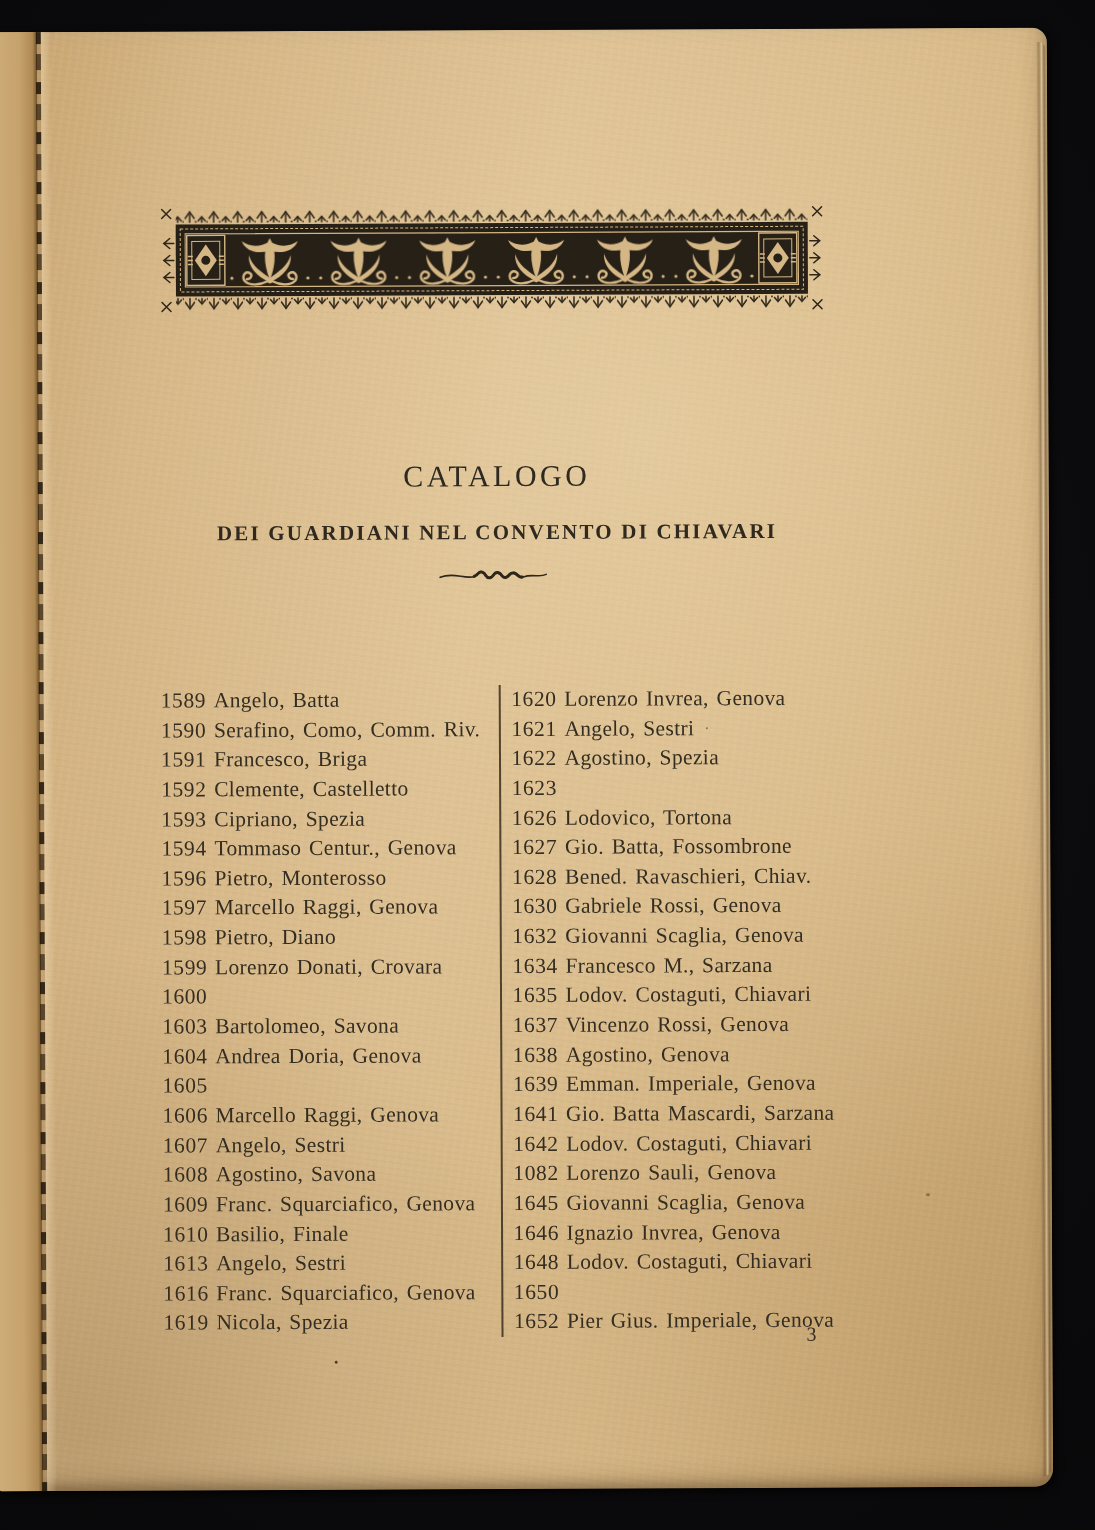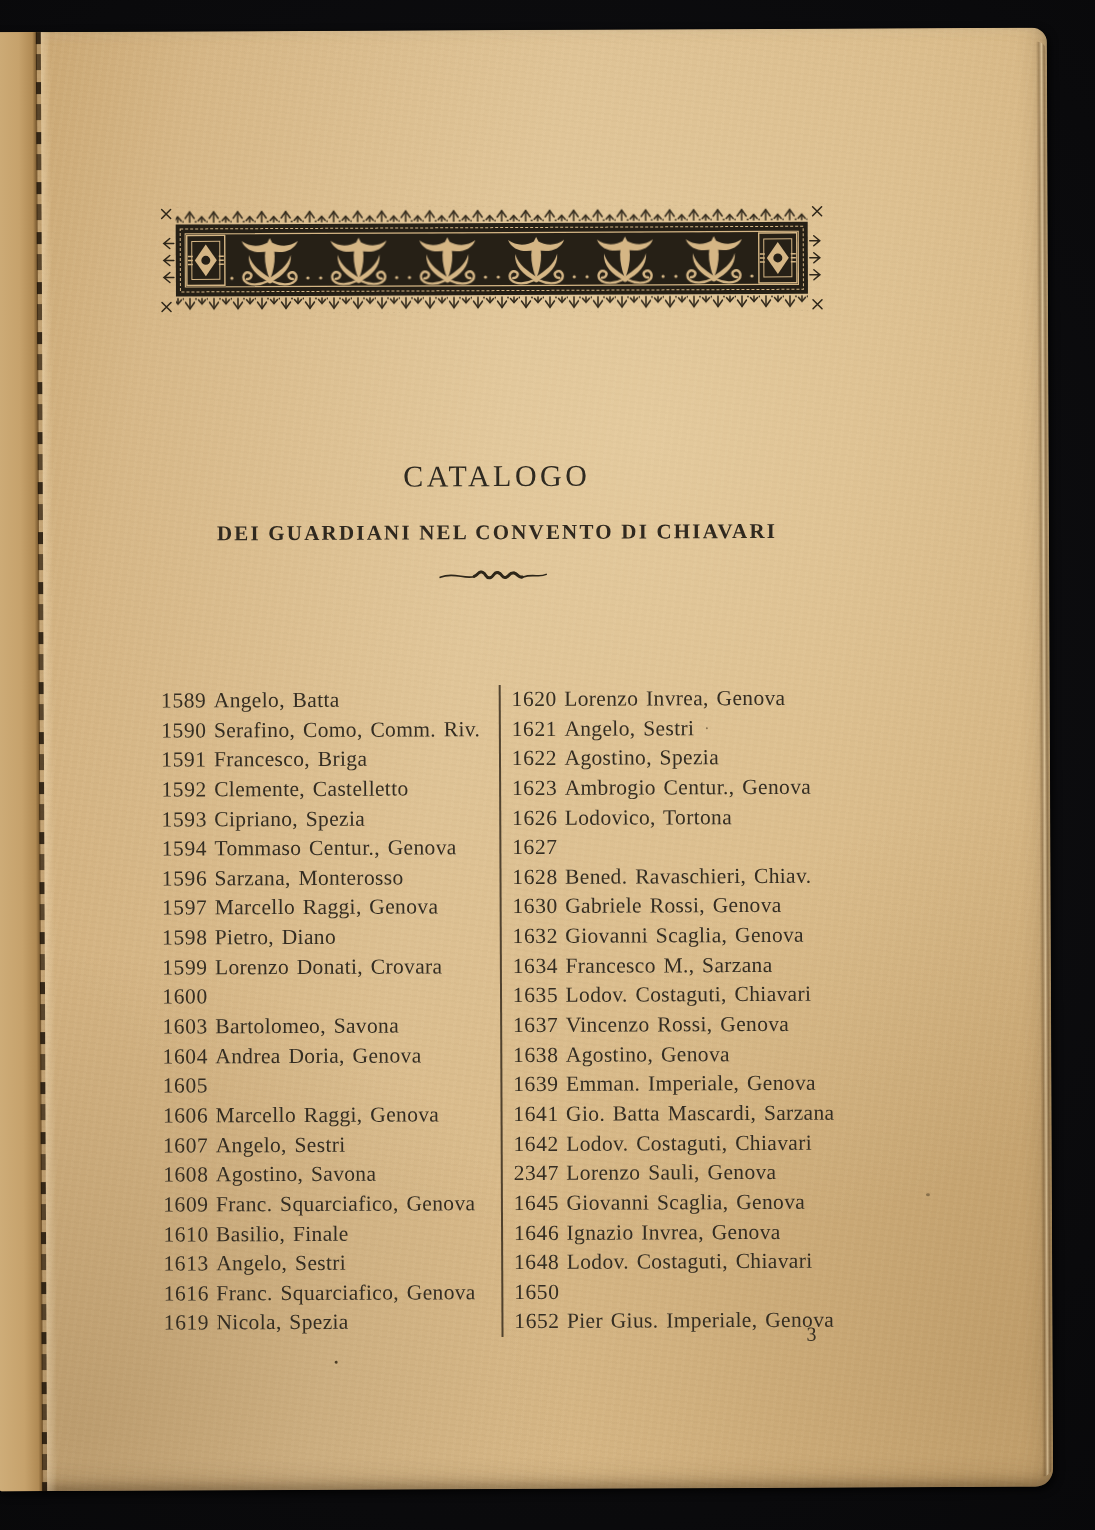--- a/index.html
+++ b/index.html
@@ -57,21 +57,21 @@
   }
   .flourish{position:absolute;left:445px;top:536px;width:110px;height:20px;}
   .list{
     position:absolute;left:167px;top:655px;display:flex;
     font-size:21.5px;letter-spacing:0.35px;word-spacing:2px;color:#342d22;
   }
   .col{width:338px;}
   .col.right{width:344px;}
   .rule{width:1.5px;height:652px;background:rgba(56,45,29,0.85);margin-right:11px;}
   .row{display:flex;height:29.65px;line-height:29.65px;white-space:nowrap;}
-  .year{display:inline-block;width:46px;letter-spacing:0.6px;flex:none;margin-right:7px;text-align:center;}
+  .year{display:inline-block;width:46px;letter-spacing:0.6px;flex:none;margin-right:7px;}
   .pagenum{position:absolute;left:810px;top:1294px;font-size:20px;color:#362f23;}
   .speck{position:absolute;border-radius:50%;background:#4a3b24;}
   .s1{left:338px;top:1330px;width:3px;height:3px;}
   .s2{left:712px;top:698px;width:2px;height:2px;opacity:.6;}
   .s3{left:930px;top:1165px;width:4px;height:3px;opacity:.5;}
 </style>
 </head>
 <body>
 
 <div class="scene">
@@ -183,21 +183,21 @@
           <div class="row">
             <span class="year">1593</span>
             <span>Cipriano, Spezia</span>
           </div>
           <div class="row">
             <span class="year">1594</span>
             <span>Tommaso Centur., Genova</span>
           </div>
           <div class="row">
             <span class="year">1596</span>
-            <span>Sarzana, Monterosso</span>
+            <span>Pietro, Monterosso</span>
           </div>
           <div class="row">
             <span class="year">1597</span>
             <span>Marcello Raggi, Genova</span>
           </div>
           <div class="row">
             <span class="year">1598</span>
             <span>Pietro, Diano</span>
           </div>
           <div class="row">
@@ -260,28 +260,28 @@
           <div class="row">
             <span class="year">1621</span>
             <span>Angelo, Sestri</span>
           </div>
           <div class="row">
             <span class="year">1622</span>
             <span>Agostino, Spezia</span>
           </div>
           <div class="row">
             <span class="year">1623</span>
-            <span>Ambrogio Centur., Genova</span>
           </div>
           <div class="row">
             <span class="year">1626</span>
             <span>Lodovico, Tortona</span>
           </div>
           <div class="row">
             <span class="year">1627</span>
+            <span>Gio. Batta, Fossombrone</span>
           </div>
           <div class="row">
             <span class="year">1628</span>
             <span>Bened. Ravaschieri, Chiav.</span>
           </div>
           <div class="row">
             <span class="year">1630</span>
             <span>Gabriele Rossi, Genova</span>
           </div>
           <div class="row">
@@ -310,21 +310,21 @@
           </div>
           <div class="row">
             <span class="year">1641</span>
             <span>Gio. Batta Mascardi, Sarzana</span>
           </div>
           <div class="row">
             <span class="year">1642</span>
             <span>Lodov. Costaguti, Chiavari</span>
           </div>
           <div class="row">
-            <span class="year">2347</span>
+            <span class="year">1082</span>
             <span>Lorenzo Sauli, Genova</span>
           </div>
           <div class="row">
             <span class="year">1645</span>
             <span>Giovanni Scaglia, Genova</span>
           </div>
           <div class="row">
             <span class="year">1646</span>
             <span>Ignazio Invrea, Genova</span>
           </div>

